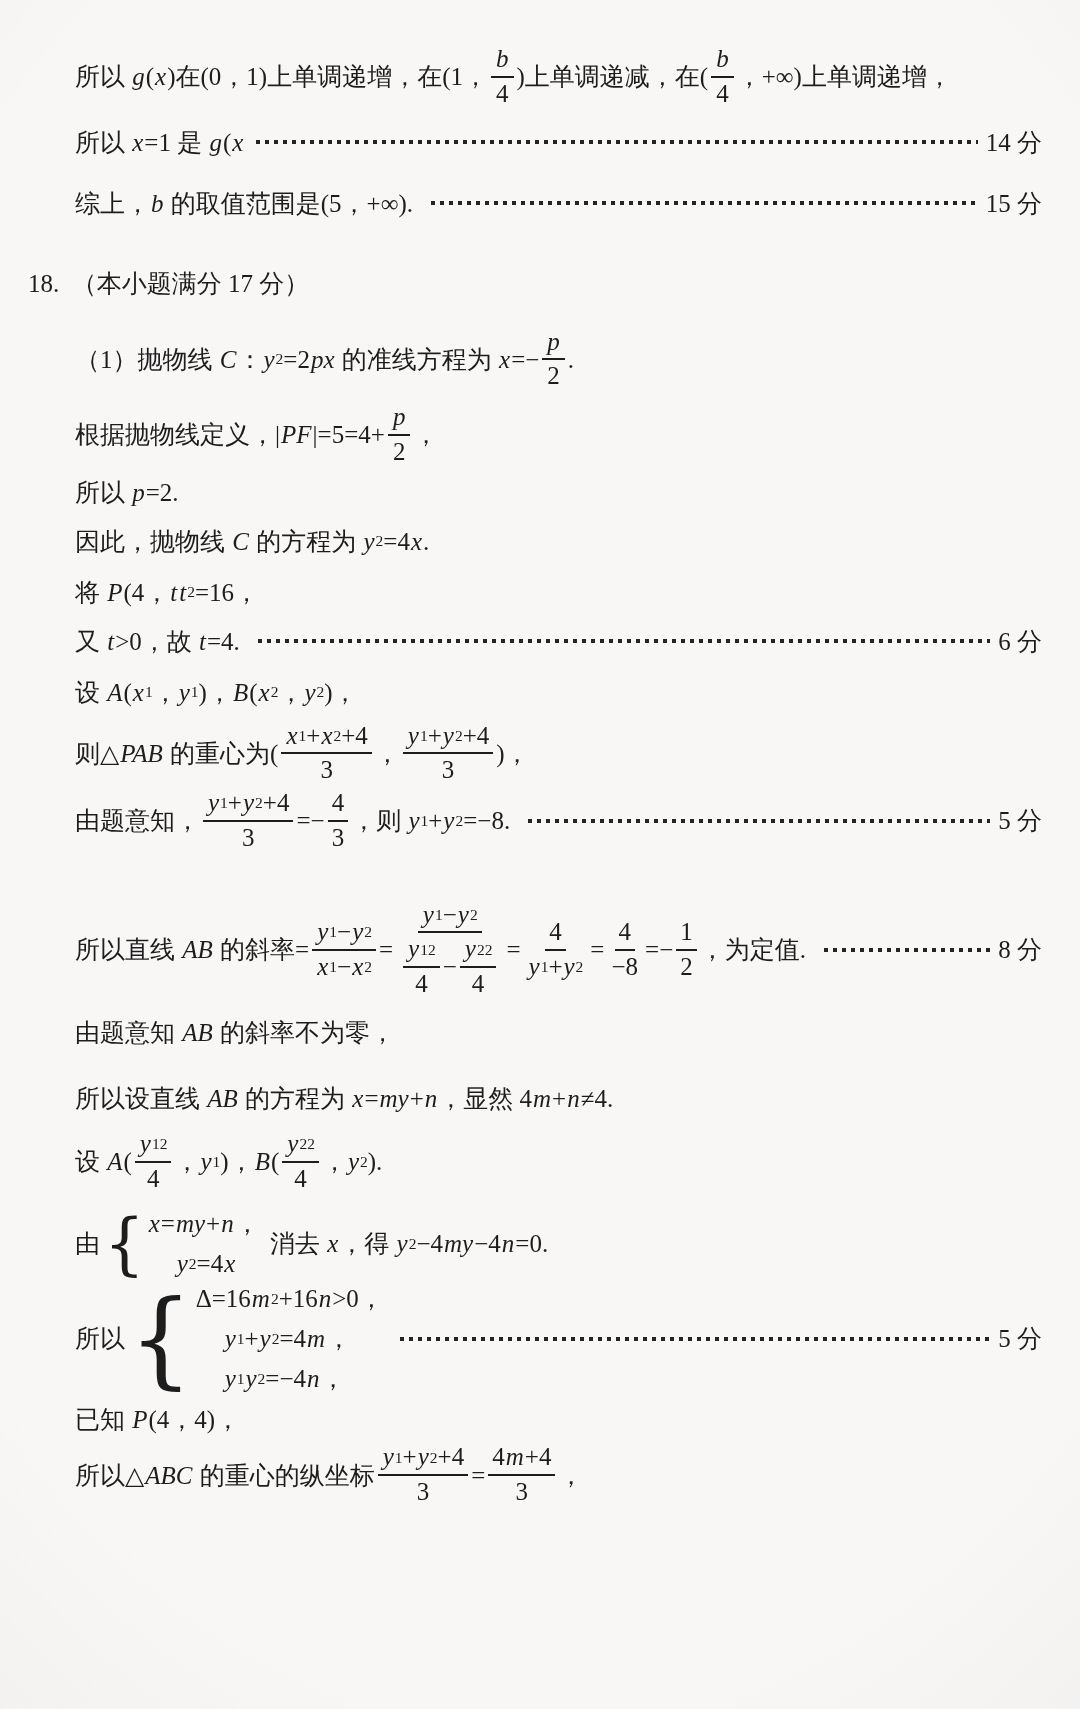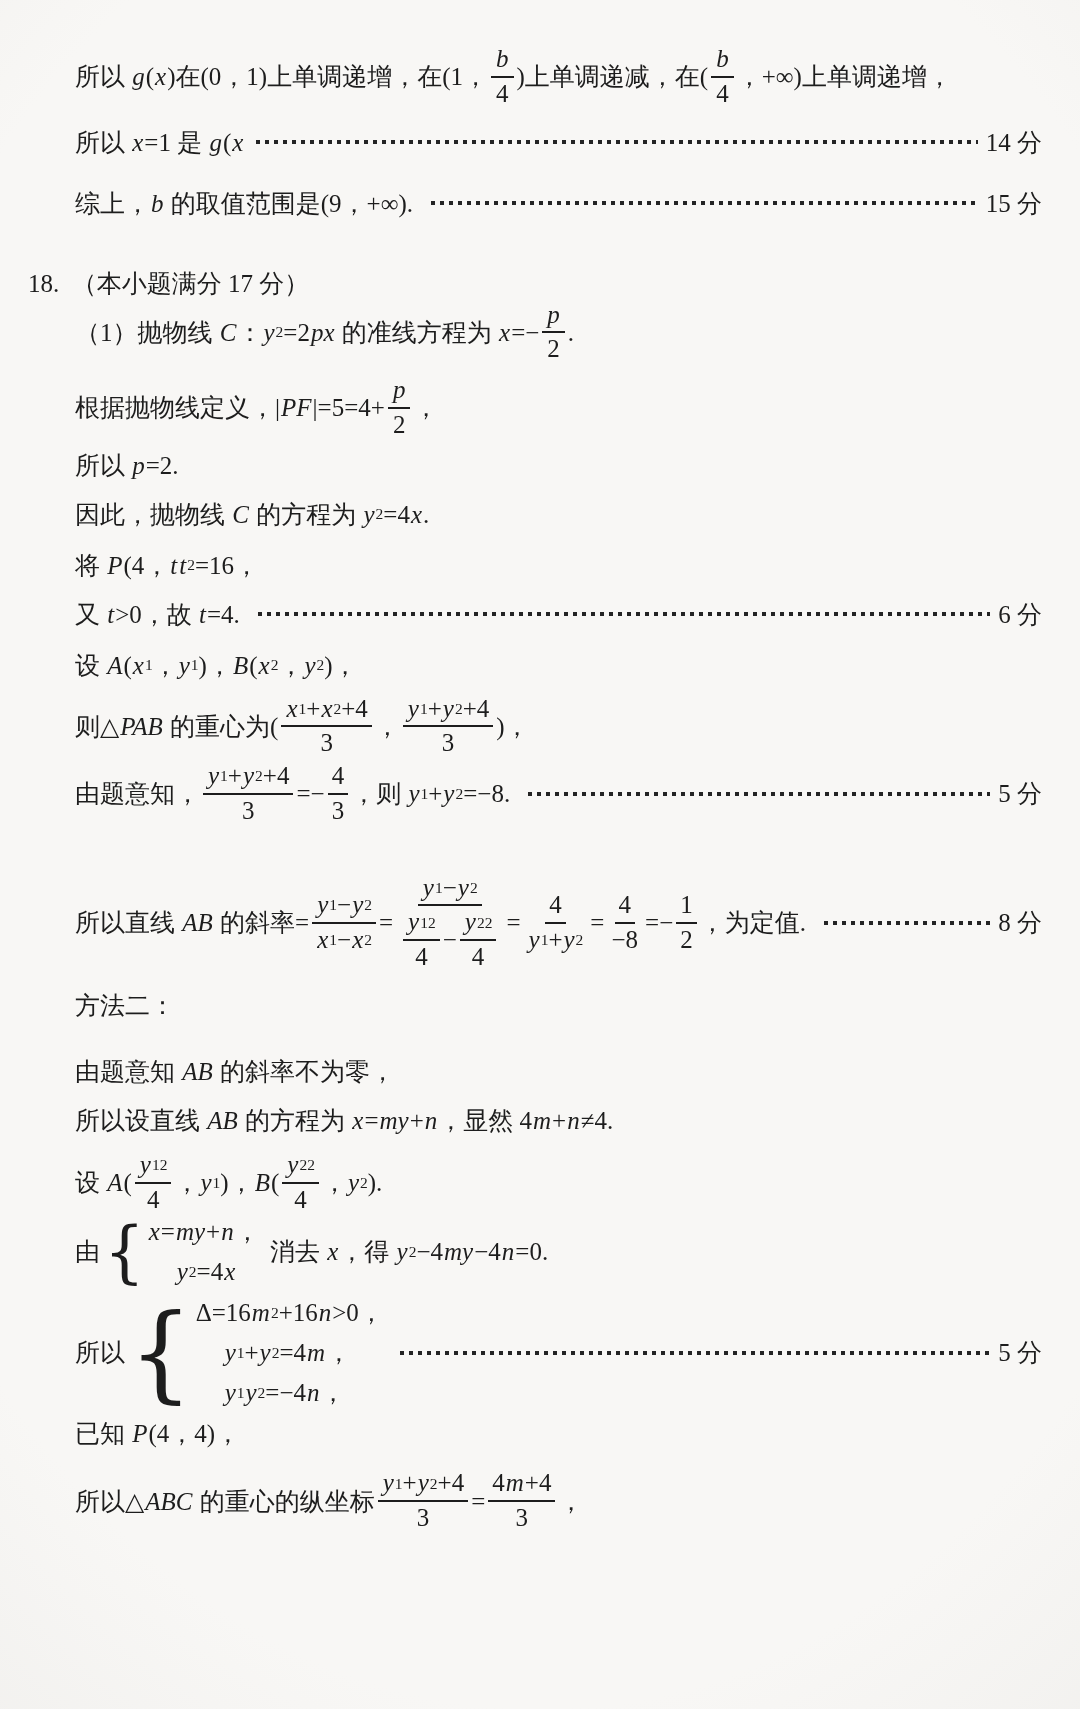--- a/index.html
+++ b/index.html
@@ -11,21 +11,21 @@
     color:#1d1d1d;
   }
   .page{padding:45px 38px 40px 75px;}
   .line{
     display:flex;align-items:center;flex-wrap:nowrap;
     font-size:25px;line-height:1.4;white-space:pre;
   }
   .line:nth-child(1){margin-bottom:16px}
   .line:nth-child(2){margin-bottom:26px}
   .line:nth-child(3){margin-bottom:45px}
-  .line:nth-child(4){margin-left:-47px}
+  .line:nth-child(4){margin-bottom:27px;margin-left:-47px}
   .line:nth-child(5){margin-bottom:12px}
   .line:nth-child(6){margin-bottom:8px}
   .line:nth-child(7){margin-bottom:14px}
   .line:nth-child(8){margin-bottom:16px}
   .line:nth-child(9){margin-bottom:14px}
   .line:nth-child(10){margin-bottom:16px}
   .line:nth-child(11){margin-bottom:12px}
   .line:nth-child(12){margin-bottom:4px}
   .line:nth-child(13){margin-bottom:48px}
   .line:nth-child(14){margin-bottom:16px}
@@ -62,33 +62,32 @@
   .cases .row{display:inline-flex;align-items:center;white-space:pre}
   .cases .row:not(:first-child){padding-left:28px}
 </style>
 </head>
 <body>
 
 <div class="page">
   <div class="lines" id="lines">
       <div class="line"><span class="t">所以 </span><span class="i">g</span><span class="t">(</span><span class="i">x</span><span class="t">)在(0，1)上单调递增，在(1，</span><span class="frac"><span class="num"><span class="i">b</span></span><span class="den"><span class="t">4</span></span></span><span class="t">)上单调递减，在(</span><span class="frac"><span class="num"><span class="i">b</span></span><span class="den"><span class="t">4</span></span></span><span class="t">，+∞)上单调递增，</span></div>
       <div class="line"><span class="t">所以 </span><span class="i">x</span><span class="t">=1 是 </span><span class="i">g</span><span class="t">(</span><span class="i">x</span><span class="dots"></span><span class="score">14 分</span></div>
-      <div class="line"><span class="t">综上，</span><span class="i">b</span><span class="t"> 的取值范围是(9，+∞). </span><span class="dots"></span><span class="score">15 分</span></div>
+      <div class="line"><span class="t">综上，</span><span class="i">b</span><span class="t"> 的取值范围是(5，+∞). </span><span class="dots"></span><span class="score">15 分</span></div>
       <div class="line"><span class="t">18.  （本小题满分 17 分）</span></div>
       <div class="line"><span class="t">（1）抛物线 </span><span class="i">C</span><span class="t">：</span><span class="i">y</span><sup class="sp">2</sup><span class="t">=2</span><span class="i">px</span><span class="t"> 的准线方程为 </span><span class="i">x</span><span class="t">=−</span><span class="frac"><span class="num"><span class="i">p</span></span><span class="den"><span class="t">2</span></span></span><span class="t">.</span></div>
       <div class="line"><span class="t">根据抛物线定义，|</span><span class="i">PF</span><span class="t">|=5=4+</span><span class="frac"><span class="num"><span class="i">p</span></span><span class="den"><span class="t">2</span></span></span><span class="t">，</span></div>
       <div class="line"><span class="t">所以 </span><span class="i">p</span><span class="t">=2.</span></div>
       <div class="line"><span class="t">因此，抛物线 </span><span class="i">C</span><span class="t"> 的方程为 </span><span class="i">y</span><sup class="sp">2</sup><span class="t">=4</span><span class="i">x</span><span class="t">.</span></div>
       <div class="line"><span class="t">将 </span><span class="i">P</span><span class="t">(4，</span><span class="i">t</span><span class="i">t</span><sup class="sp">2</sup><span class="t">=16，</span></div>
       <div class="line"><span class="t">又 </span><span class="i">t</span><span class="t">&gt;0，故 </span><span class="i">t</span><span class="t">=4. </span><span class="dots"></span><span class="score">6 分</span></div>
       <div class="line"><span class="t">设 </span><span class="i">A</span><span class="t">(</span><span class="i">x</span><sub class="sb">1</sub><span class="t">，</span><span class="i">y</span><sub class="sb">1</sub><span class="t">)，</span><span class="i">B</span><span class="t">(</span><span class="i">x</span><sub class="sb">2</sub><span class="t">，</span><span class="i">y</span><sub class="sb">2</sub><span class="t">)，</span></div>
       <div class="line"><span class="t">则△</span><span class="i">PAB</span><span class="t"> 的重心为(</span><span class="frac"><span class="num"><span class="i">x</span><sub class="sb">1</sub><span class="t">+</span><span class="i">x</span><sub class="sb">2</sub><span class="t">+4</span></span><span class="den"><span class="t">3</span></span></span><span class="t">，</span><span class="frac"><span class="num"><span class="i">y</span><sub class="sb">1</sub><span class="t">+</span><span class="i">y</span><sub class="sb">2</sub><span class="t">+4</span></span><span class="den"><span class="t">3</span></span></span><span class="t">)，</span></div>
       <div class="line"><span class="t">由题意知，</span><span class="frac"><span class="num"><span class="i">y</span><sub class="sb">1</sub><span class="t">+</span><span class="i">y</span><sub class="sb">2</sub><span class="t">+4</span></span><span class="den"><span class="t">3</span></span></span><span class="t">=−</span><span class="frac"><span class="num"><span class="t">4</span></span><span class="den"><span class="t">3</span></span></span><span class="t">，则 </span><span class="i">y</span><sub class="sb">1</sub><span class="t">+</span><span class="i">y</span><sub class="sb">2</sub><span class="t">=−8. </span><span class="dots"></span><span class="score">5 分</span></div>
       <div class="line"><span class="t">所以直线 </span><span class="i">AB</span><span class="t"> 的斜率=</span><span class="frac"><span class="num"><span class="i">y</span><sub class="sb">1</sub><span class="t">−</span><span class="i">y</span><sub class="sb">2</sub></span><span class="den"><span class="i">x</span><sub class="sb">1</sub><span class="t">−</span><span class="i">x</span><sub class="sb">2</sub></span></span><span class="t">=</span><span class="frac"><span class="num"><span class="i">y</span><sub class="sb">1</sub><span class="t">−</span><span class="i">y</span><sub class="sb">2</sub></span><span class="den"><span class="frac"><span class="num"><span class="i">y</span><sub class="sb">1</sub><sup class="sp">2</sup></span><span class="den"><span class="t">4</span></span></span><span class="t">−</span><span class="frac"><span class="num"><span class="i">y</span><sub class="sb">2</sub><sup class="sp">2</sup></span><span class="den"><span class="t">4</span></span></span></span></span><span class="t">=</span><span class="frac"><span class="num"><span class="t">4</span></span><span class="den"><span class="i">y</span><sub class="sb">1</sub><span class="t">+</span><span class="i">y</span><sub class="sb">2</sub></span></span><span class="t">=</span><span class="frac"><span class="num"><span class="t">4</span></span><span class="den"><span class="t">−8</span></span></span><span class="t">=−</span><span class="frac"><span class="num"><span class="t">1</span></span><span class="den"><span class="t">2</span></span></span><span class="t">，为定值. </span><span class="dots"></span><span class="score">8 分</span></div>
-      <div class="line"><span class="t">方法二：</span></div>
       <div class="line"><span class="t">由题意知 </span><span class="i">AB</span><span class="t"> 的斜率不为零，</span></div>
       <div class="line"><span class="t">所以设直线 </span><span class="i">AB</span><span class="t"> 的方程为 </span><span class="i">x</span><span class="t">=</span><span class="i">my</span><span class="t">+</span><span class="i">n</span><span class="t">，显然 4</span><span class="i">m</span><span class="t">+</span><span class="i">n</span><span class="t">≠4.</span></div>
       <div class="line"><span class="t">设 </span><span class="i">A</span><span class="t">(</span><span class="frac"><span class="num"><span class="i">y</span><sub class="sb">1</sub><sup class="sp">2</sup></span><span class="den"><span class="t">4</span></span></span><span class="t">，</span><span class="i">y</span><sub class="sb">1</sub><span class="t">)，</span><span class="i">B</span><span class="t">(</span><span class="frac"><span class="num"><span class="i">y</span><sub class="sb">2</sub><sup class="sp">2</sup></span><span class="den"><span class="t">4</span></span></span><span class="t">，</span><span class="i">y</span><sub class="sb">2</sub><span class="t">).</span></div>
       <div class="line"><span class="t">由</span><span class="cases"><span class="brace" style="font-size: 64px;">{</span><span class="rows"><span class="row"><span class="i">x</span><span class="t">=</span><span class="i">my</span><span class="t">+</span><span class="i">n</span><span class="t">，</span></span><span class="row"><span class="i">y</span><sup class="sp">2</sup><span class="t">=4</span><span class="i">x</span></span></span></span><span class="t"> 消去 </span><span class="i">x</span><span class="t">，得 </span><span class="i">y</span><sup class="sp">2</sup><span class="t">−4</span><span class="i">my</span><span class="t">−4</span><span class="i">n</span><span class="t">=0.</span></div>
       <div class="line"><span class="t">所以</span><span class="cases"><span class="brace" style="font-size: 100px;">{</span><span class="rows"><span class="row"><span class="t">Δ=16</span><span class="i">m</span><sup class="sp">2</sup><span class="t">+16</span><span class="i">n</span><span class="t">&gt;0，</span></span><span class="row"><span class="i">y</span><sub class="sb">1</sub><span class="t">+</span><span class="i">y</span><sub class="sb">2</sub><span class="t">=4</span><span class="i">m</span><span class="t">，</span></span><span class="row"><span class="i">y</span><sub class="sb">1</sub><span class="i">y</span><sub class="sb">2</sub><span class="t">=−4</span><span class="i">n</span><span class="t">，</span></span></span></span><span class="dots"></span><span class="score">5 分</span></div>
       <div class="line"><span class="t">已知 </span><span class="i">P</span><span class="t">(4，4)，</span></div>
       <div class="line"><span class="t">所以△</span><span class="i">ABC</span><span class="t"> 的重心的纵坐标</span><span class="frac"><span class="num"><span class="i">y</span><sub class="sb">1</sub><span class="t">+</span><span class="i">y</span><sub class="sb">2</sub><span class="t">+4</span></span><span class="den"><span class="t">3</span></span></span><span class="t">=</span><span class="frac"><span class="num"><span class="t">4</span><span class="i">m</span><span class="t">+4</span></span><span class="den"><span class="t">3</span></span></span><span class="t">，</span></div>
     </div>
 </div>
 

